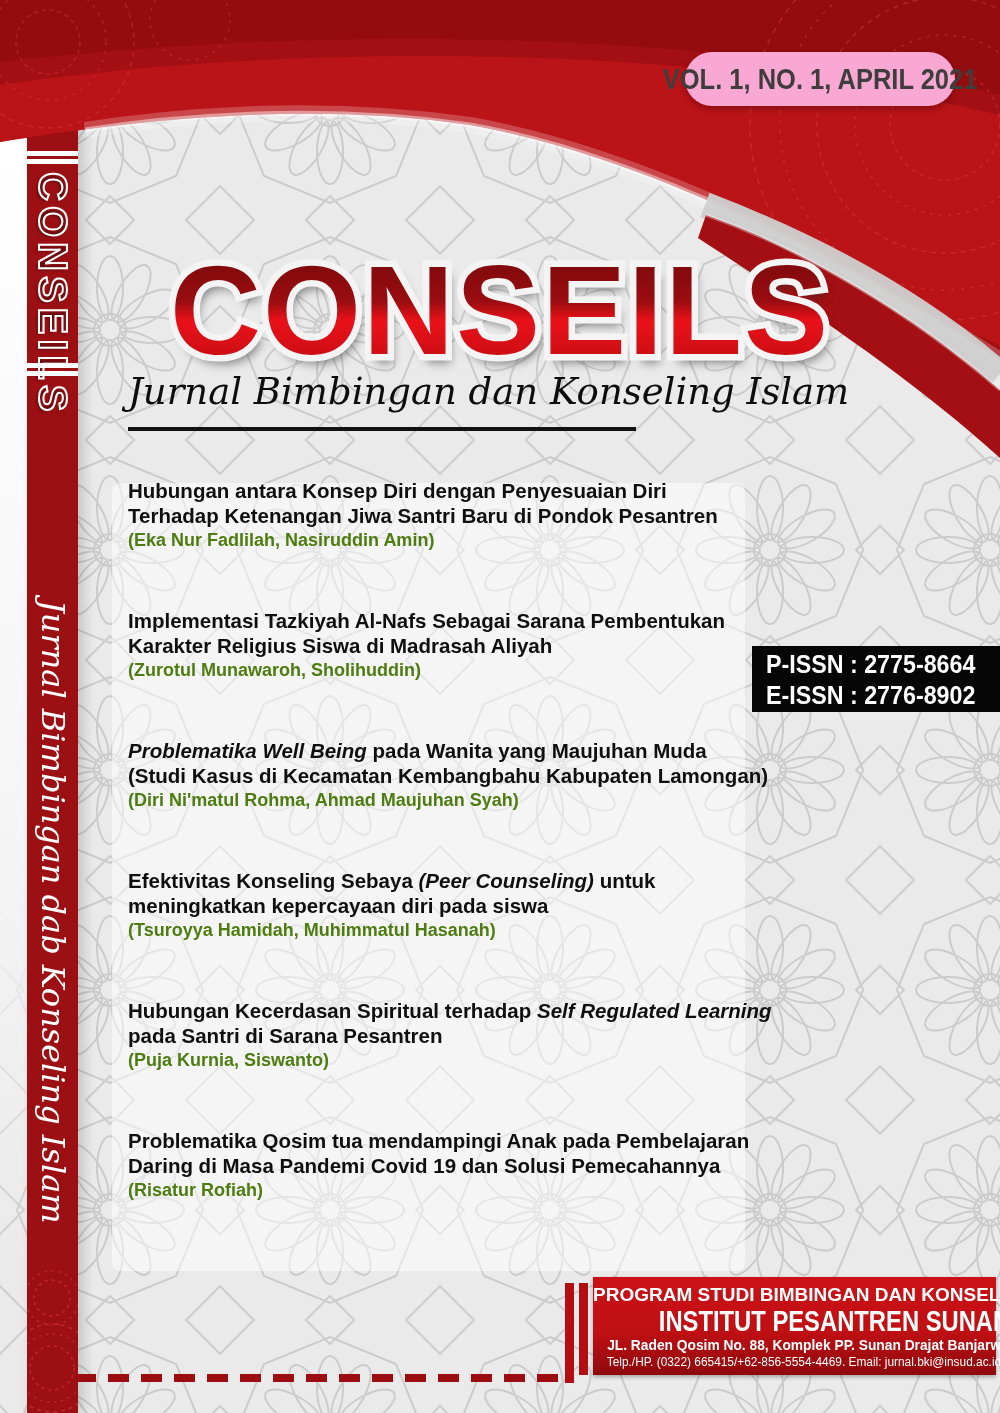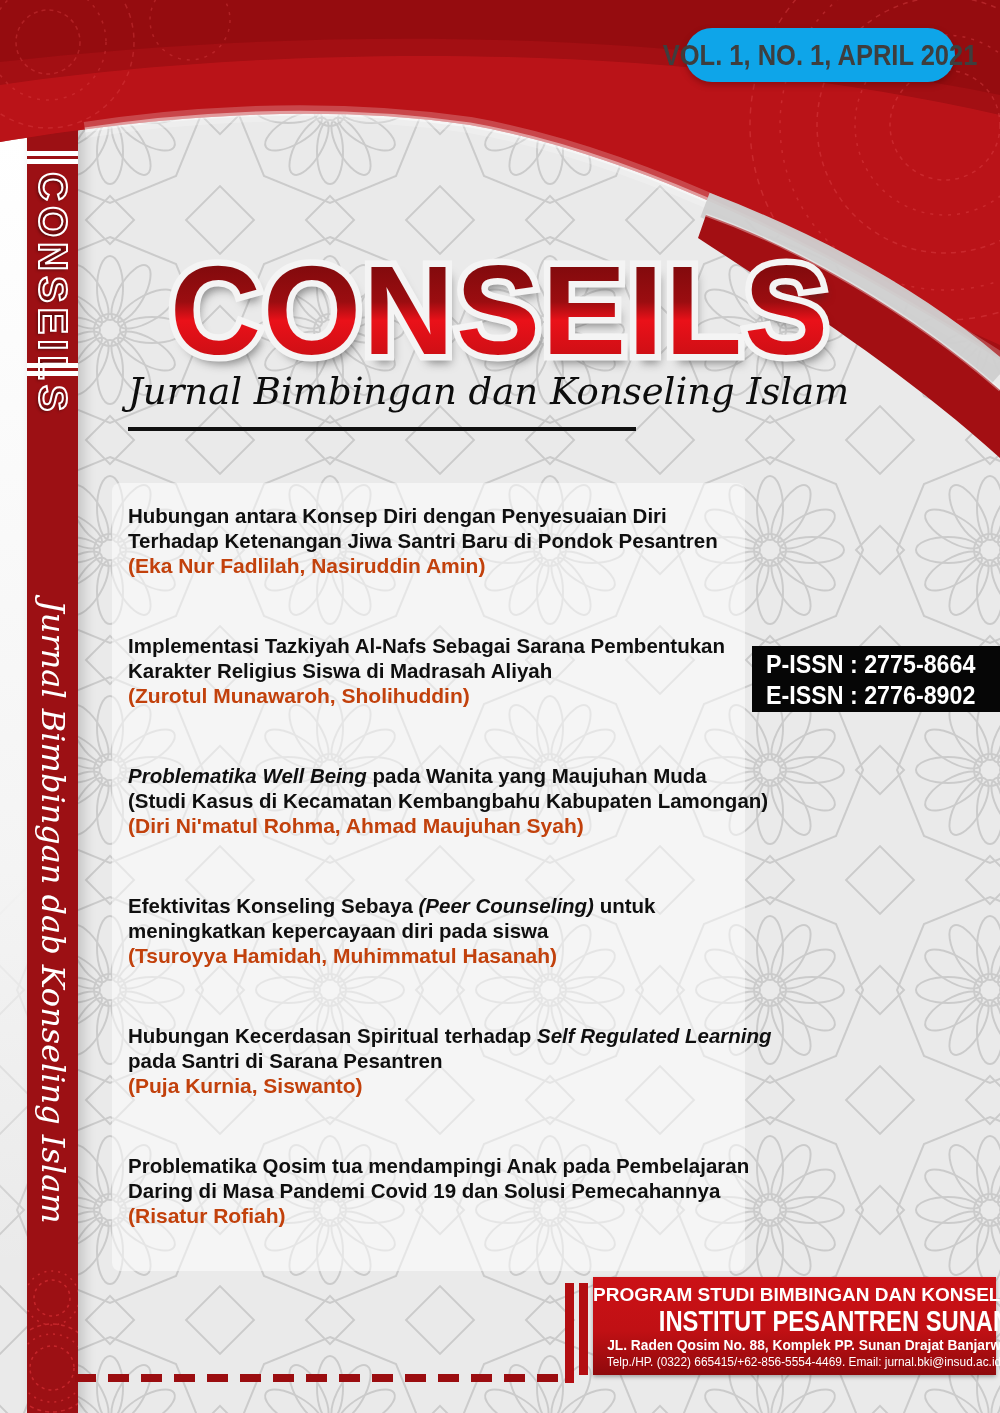--- a/index.html
+++ b/index.html
@@ -22,21 +22,21 @@
                color:transparent;-webkit-text-stroke:2px #ffffff;text-align:left;
                line-height:51px;text-shadow:2px 2px 3px rgba(0,0,0,0.35);}
   .spine-sub{position:absolute;left:0;top:600px;width:51px;height:640px;
              writing-mode:vertical-rl;font-family:"DejaVu Serif",serif;font-style:italic;
              font-size:32px;color:#ffffff;line-height:51px;}
 
   
   #hdr-svg{position:absolute;left:0;top:0;z-index:2;}
 
   
-  .badge{left:685px;top:28px;width:270px;height:54px;border-radius:28px;background:#0ea5e9;
+  .badge{left:685px;top:52px;width:270px;height:54px;border-radius:28px;background:#f9a8d4;
          z-index:5;display:flex;align-items:center;justify-content:center;
          box-shadow:0 3px 6px rgba(60,0,0,0.35);}
   .badge span{display:inline-block;font-size:30px;font-weight:bold;color:#3e3e3e;
               transform:scaleX(0.85);white-space:nowrap;letter-spacing:0px;}
 
   
   .title-wrap{left:110px;top:238px;width:780px;height:150px;text-align:center;z-index:4;}
   .title-layer{position:absolute;left:0;top:0;width:100%;
                font-size:126px;font-weight:bold;letter-spacing:2px;white-space:nowrap;}
   .t-outline{color:#f4f4f4;-webkit-text-stroke:13px #f4f4f4;
@@ -47,25 +47,25 @@
   
   .subtitle{left:128px;top:370px;z-index:4;font-family:"DejaVu Serif",serif;font-style:italic;
             font-size:37px;font-weight:500;color:#0d0d0d;white-space:nowrap;text-align:right;}
   .subtitle-rule{left:128px;top:427px;width:508px;height:4px;background:#111;z-index:4;}
 
   
   .panel{left:112px;top:483px;width:633px;height:788px;background:rgba(255,255,255,0.5);
          border-radius:8px;z-index:1;}
 
   
-  .articles{left:128px;top:503px;width:608px;z-index:4;}
+  .articles{left:128px;top:478px;width:608px;z-index:4;}
   .article{margin-bottom:55px;}
   .article-title-line{font-size:20.5px;font-weight:bold;color:#0f0f0f;line-height:25px;white-space:nowrap;}
   .article-title-line .it{font-style:italic;}
-  .article-authors{font-size:21px;font-weight:bold;color:#c2410c;line-height:25px;white-space:nowrap;}
+  .article-authors{font-size:18px;font-weight:bold;color:#4d7c0f;line-height:25px;white-space:nowrap;}
 
   
   .issn{left:752px;top:646px;width:272px;height:66px;background:#060606;z-index:5;
         color:#fff;font-weight:bold;padding-top:3px;box-sizing:border-box;}
   .issn div{line-height:31px;font-size:25px;padding-left:14px;}
   .issn span{display:inline-block;transform:scaleX(0.93);transform-origin:left center;white-space:nowrap;}
 
   
   .banner{left:593px;top:1277px;width:403px;height:98px;z-index:5;text-align:center;color:#fff;
           background:linear-gradient(180deg,#cb1116 0%,#c01014 55%,#8e090c 100%);

